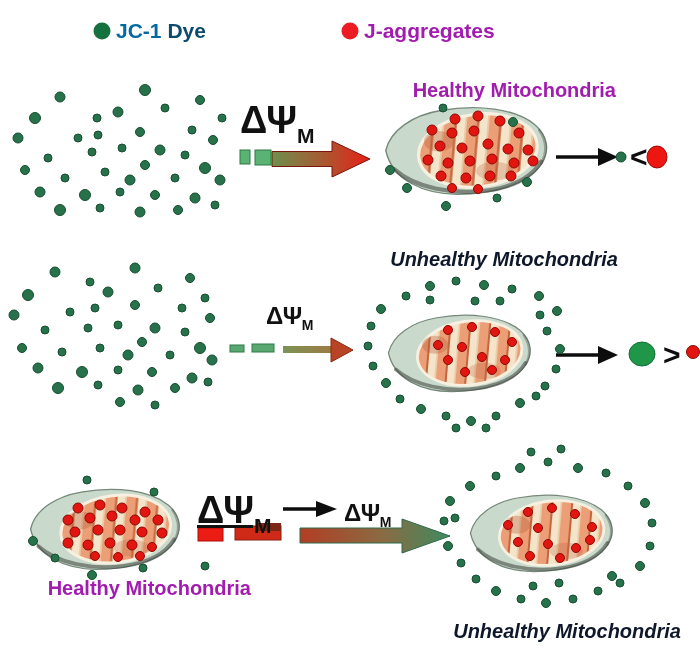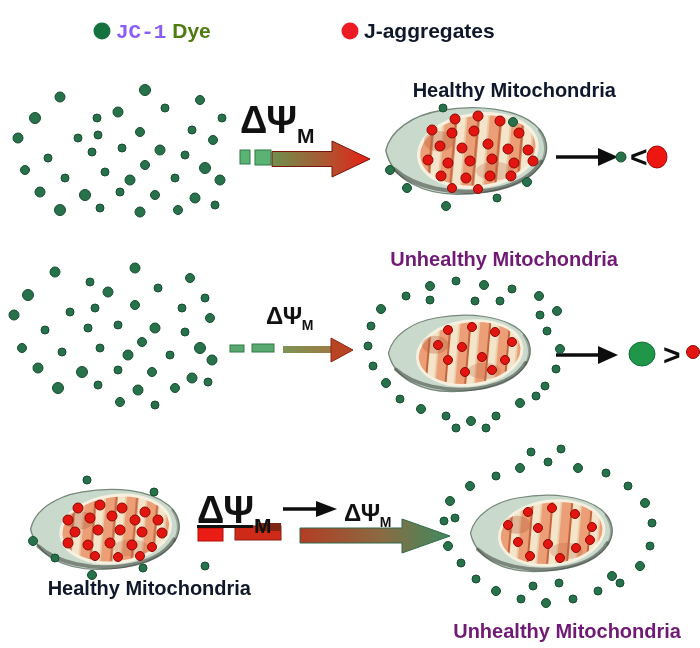--- a/index.html
+++ b/index.html
@@ -1,24 +1,24 @@
 <!DOCTYPE html>
 <html><head>
 <meta charset="utf-8">
 <style>
   html,body{margin:0;padding:0;background:#fff;}
   #canvas{position:relative;width:700px;height:648px;background:#ffffff;overflow:hidden;
           font-family:"Liberation Sans",sans-serif;}
   #gfx{position:absolute;left:0;top:0;}
   .label{position:absolute;font-weight:bold;white-space:nowrap;line-height:1;color:#111;}
   .title{font-size:20px;text-align:right;}
-  .red{color:#0f172a;}
-  .dgreen{color:#701a75;}
-  .jc1{color:#8b5cf6;font-family:Liberation Mono, monospace;}
-  .dye{color:#4d7c0f;}
+  .red{color:#a21caf;}
+  .dgreen{color:#0f172a;font-style:italic;}
+  .jc1{color:#0369a1;}
+  .dye{color:#0c4a6e;}
   .legend{font-size:21px;line-height:22px;}
   .dpm-big{font-size:38px;letter-spacing:-1px;}
   .dpm-big sub{font-size:21px;position:relative;top:0.05em;left:1px;}
   .dpm-small{font-size:24px;letter-spacing:-0.5px;}
   .dpm-small sub{font-size:14px;position:relative;top:0.05em;}
   .underlined{text-decoration:underline;text-decoration-thickness:3px;text-underline-offset:2px;}
   .cmp{font-size:30px;line-height:30px;font-weight:bold;color:#0d0d0d;}
 </style>
 </head>
 <body>

